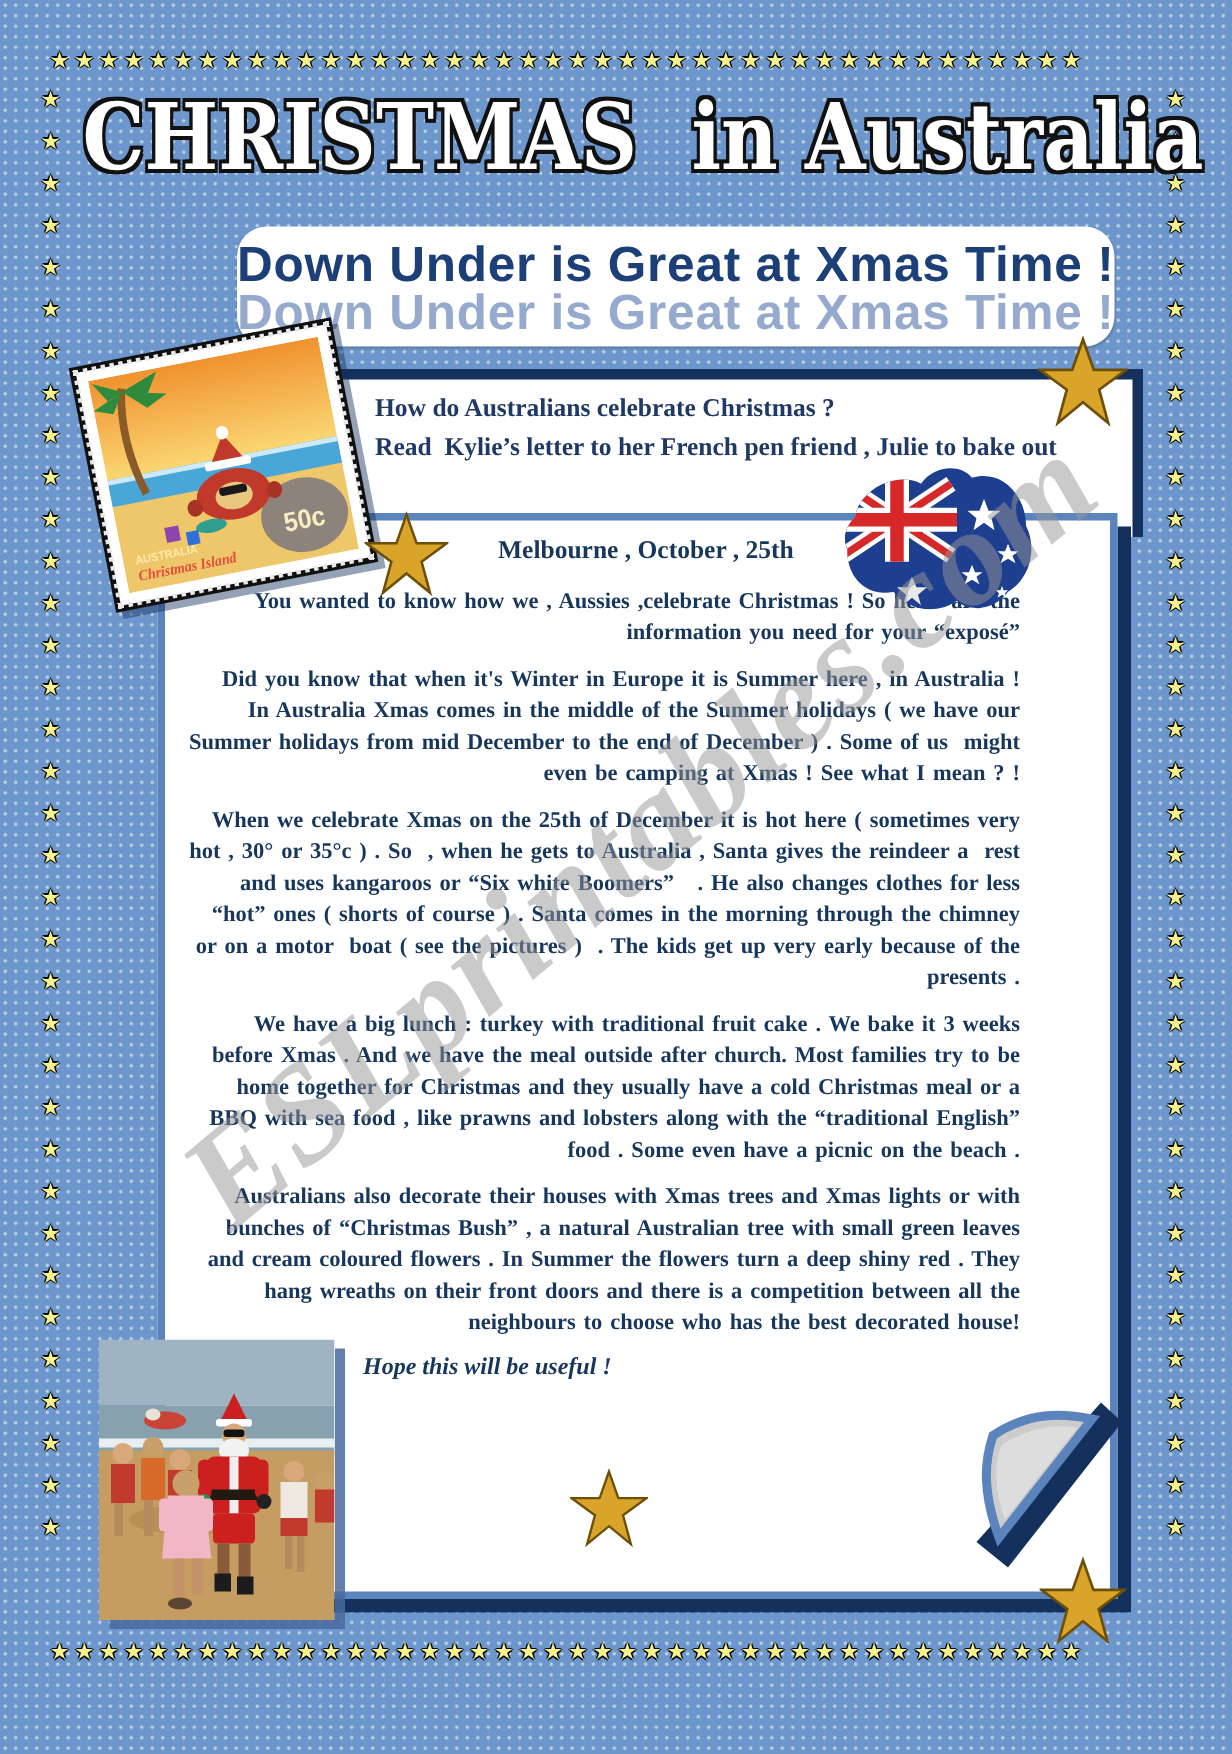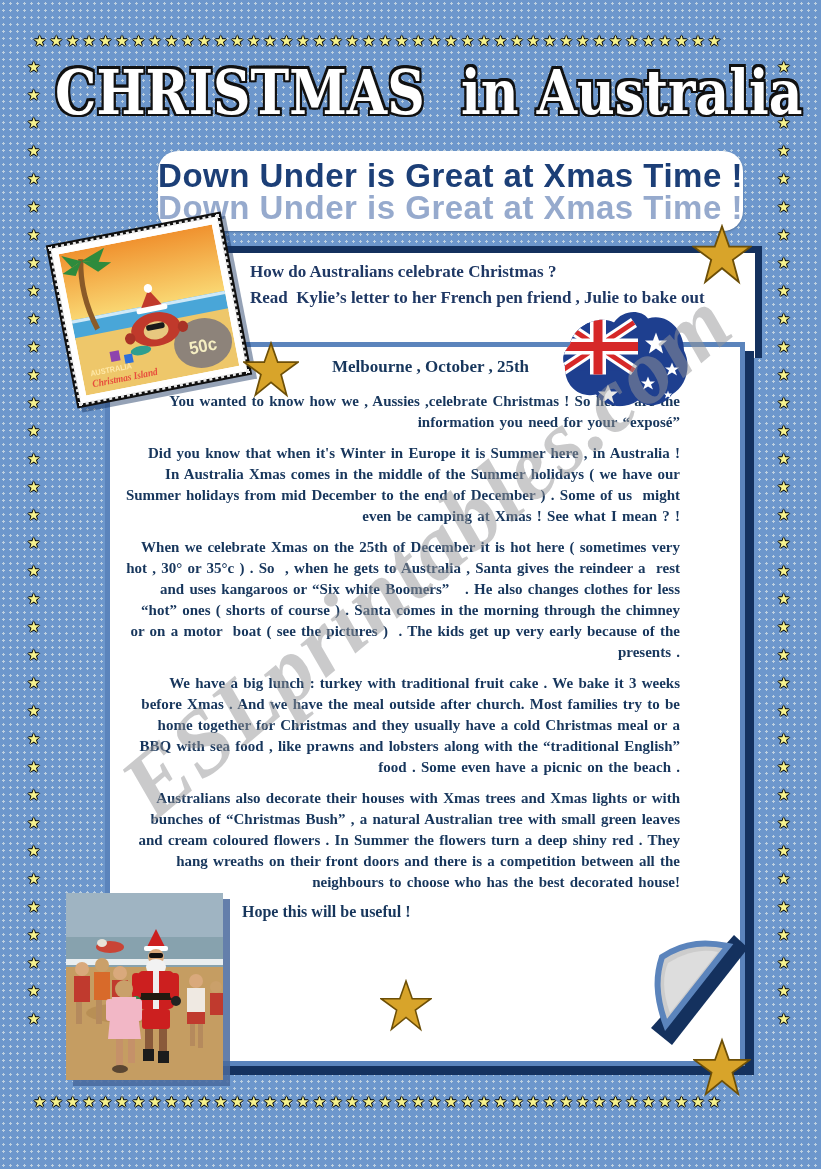--- a/index.html
+++ b/index.html
@@ -56,21 +56,21 @@
   .paper{
     position:absolute;left:105px;top:342px;width:630px;height:714px;z-index:10;
     background:#ffffff;border:5px solid #5b84bc;box-shadow:9px 9px 0 #14315e;
   }
   .paper-content{position:absolute;left:0;top:0;right:0;bottom:0;
     padding:8px 60px 0 14px;color:#17365c;font-weight:bold;}
   .dateline{margin:2px 0 14px 208px;font-size:17px;}
   .greeting{margin:0 0 14px 18px;font-size:17px;}
   .paper-content p.body{margin:0 0 10px 0;font-size:15px;line-height:21px;
     word-spacing:1.5px;white-space:pre-wrap;text-align:right;}
-  .hope{margin:6px 0 10px 118px;font-size:16px;}
+  .hope{margin:6px 0 10px 118px;font-size:16px;font-style:italic;}
   .closing{display:flex;margin-left:118px;font-size:16px;}
   .closing .c2{margin-left:52px;}
   .closing .c3{margin-left:58px;font-family:"Liberation Serif",serif;font-weight:normal;font-size:17px;}
 
   
   .watermark{
     position:absolute;left:100px;top:758px;z-index:40;pointer-events:none;
     transform:rotate(-40deg);transform-origin:left top;
     font-family:"Liberation Serif",serif;font-style:italic;font-weight:bold;
     font-size:92px;letter-spacing:2px;color:rgba(150,150,152,.5);white-space:nowrap;

